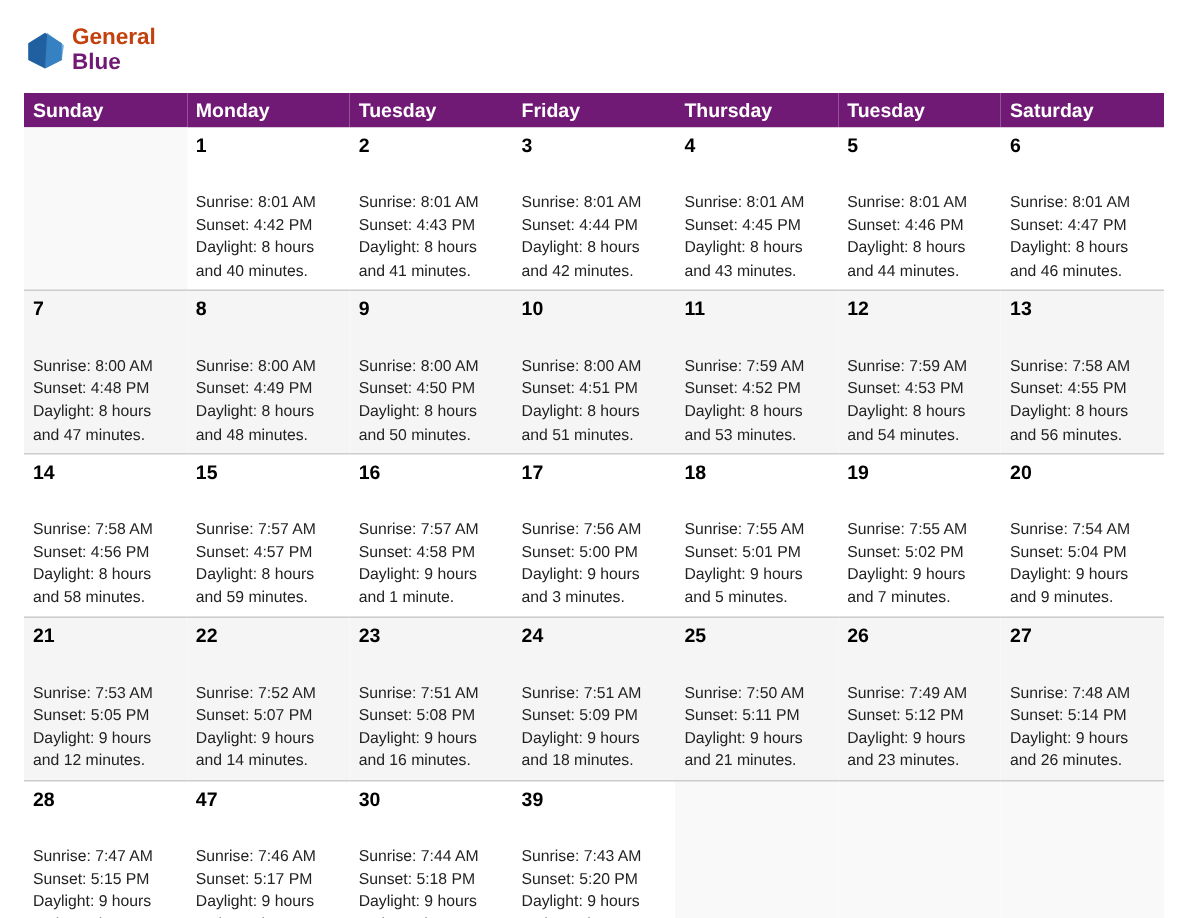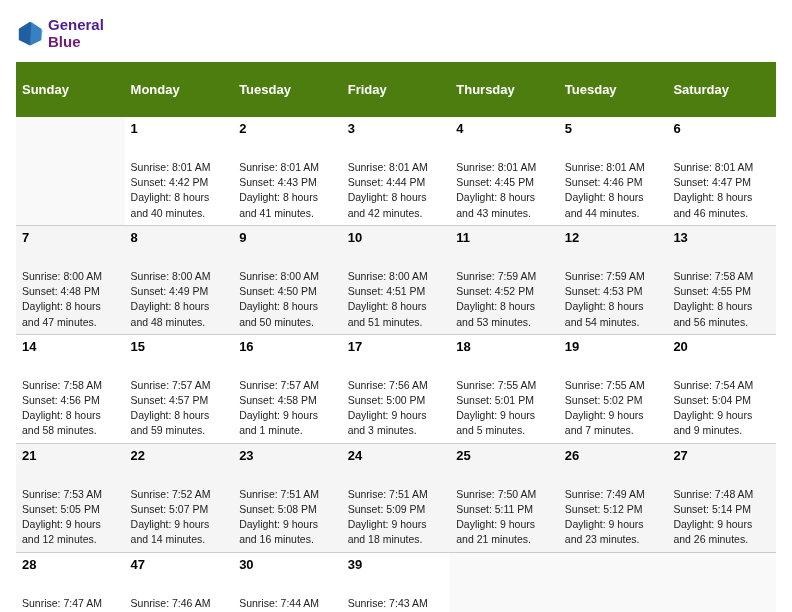--- a/index.html
+++ b/index.html
@@ -40,23 +40,23 @@
     .location {
       font-size: 16px;
       color: #333;
     }
     table {
       width: 100%;
       border-collapse: collapse;
       font-size: 11px;
     }
     thead tr th {
-      background-color: #4d7c0f;
+      background-color: #701a75;
       color: #fff;
-      padding: 20px 6px;
+      padding: 4px 6px;
       text-align: left;
       font-size: 13px;
       font-weight: bold;
     }
     tbody tr {
       border-bottom: 1px solid #ccc;
     }
     tbody tr:nth-child(even) {
       background-color: #f5f5f5;
     }
@@ -88,21 +88,21 @@
 <body>
 
 <div class="container">
   <div class="header">
     <div class="logo">
       <svg class="logo-icon" viewBox="0 0 40 40">
         <polygon points="20,4 36,14 36,30 20,38 4,30 4,14" fill="#2060a0"></polygon>
         <polygon points="22,4 38,16 36,30 20,38" fill="#4090d0" opacity="0.7"></polygon>
       </svg>
       <div>
-        <div style="font-size:15px;font-weight:bold;color:#4c1d95;">General</div>
+        <div style="font-size:15px;font-weight:bold;color:#c2410c;">General</div>
         <div style="font-size:15px;font-weight:bold;color:#701a75;">Blue</div>
       </div>
     </div>
   </div>
 
   <table>
     <thead>
       <tr>
         <th>Sunday</th>
         <th>Monday</th>

